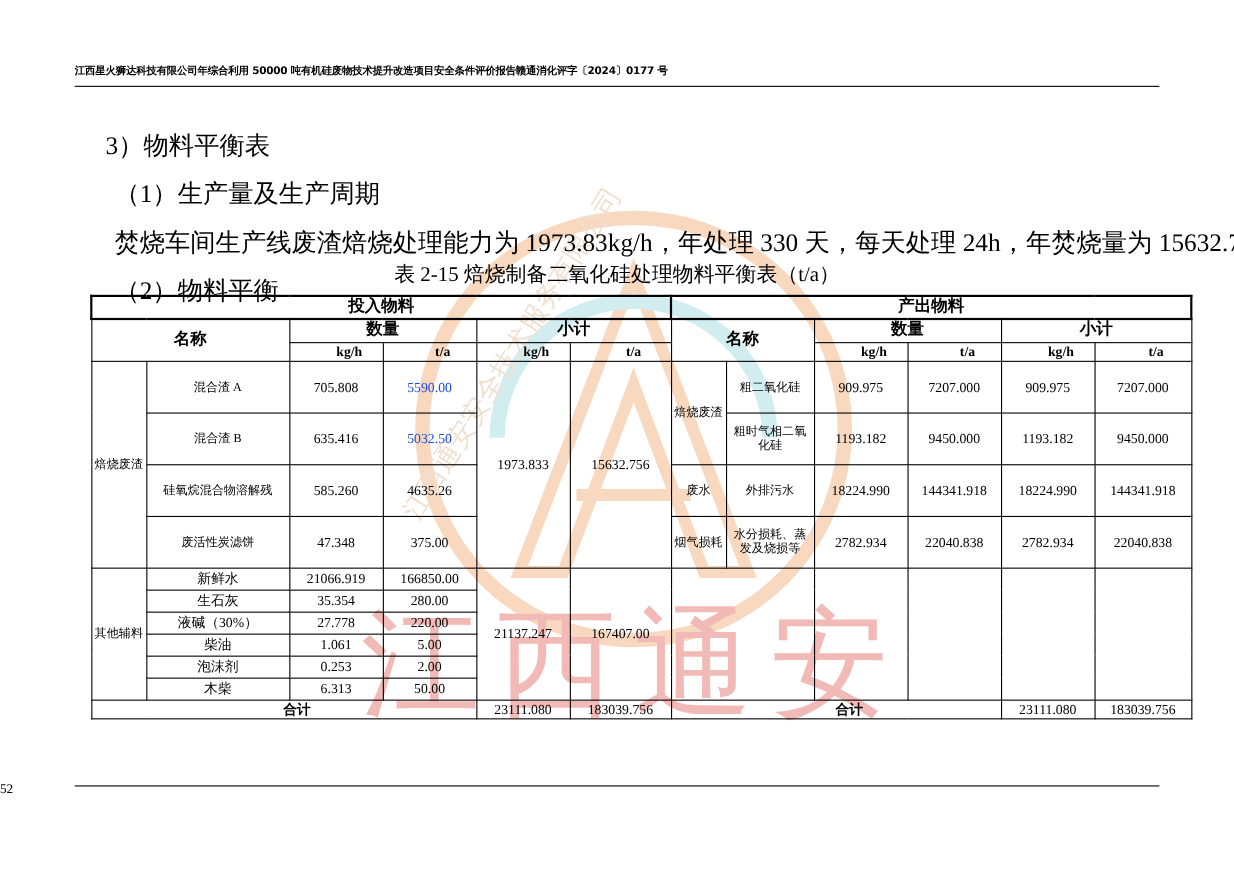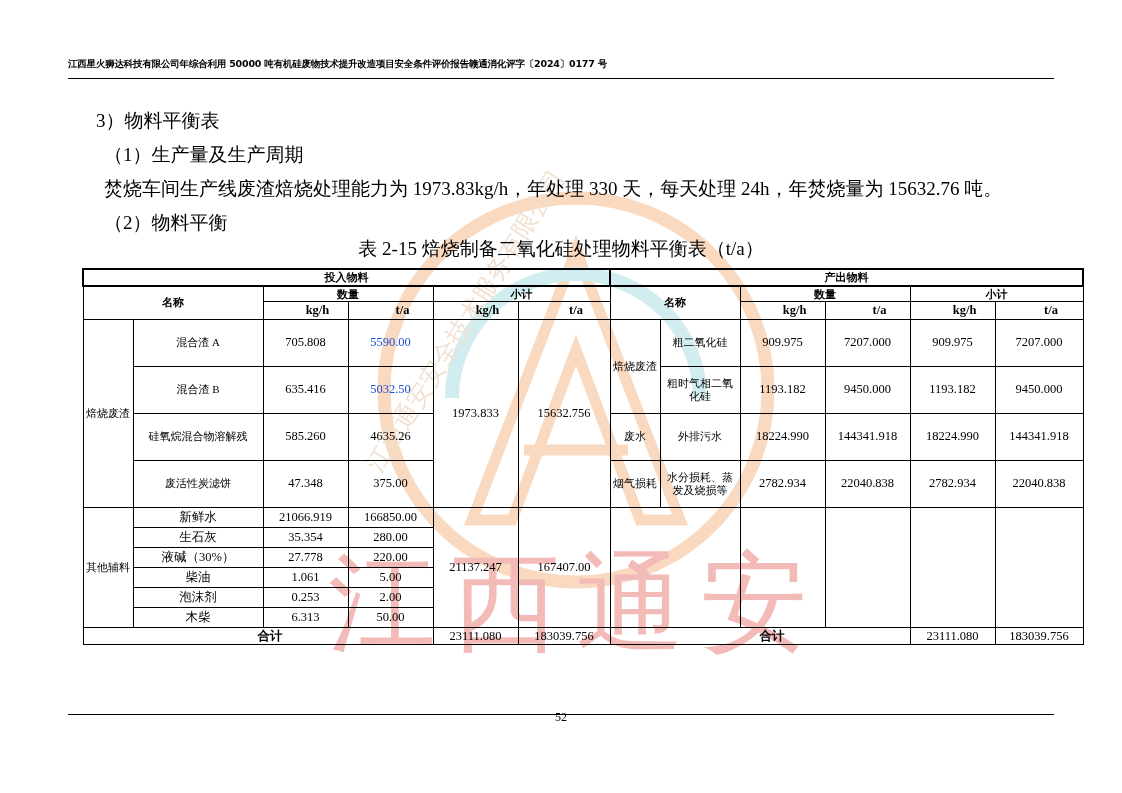--- a/index.html
+++ b/index.html
@@ -54,23 +54,23 @@
 
   
   .body-text {
     position: absolute;
     left: 68px;
     top: 105px;
     width: 986px;
     z-index: 6;
   }
   .para {
-    font-size: 19px;
+    font-size: 23px;
     line-height: 32px;
-    margin: 0 0 2px 0;
+    margin: 12px 0 2px 0;
     white-space: nowrap;
   }
   .para.indent { padding-left: 36px; }
   .para.indent2 { padding-left: 28px; }
 
   
   .table-title {
     position: absolute;
     left: 0;
     top: 236px;
@@ -98,21 +98,21 @@
     border: 1px solid #000;
     text-align: center;
     vertical-align: middle;
     padding: 1px 2px;
     font-weight: normal;
     line-height: 1.15;
     background: transparent;
   }
   table.balance .hd {
     font-weight: bold;
-    font-size: 11px;
+    font-size: 15px;
   }
   table.balance .hdsm {
     font-weight: bold;
     font-size: 12.5px;
     padding-left: 26px;
   }
   .outer {
     border: 2px solid #000 !important;
   }
   .red { color: #1d4ed8; }
@@ -130,21 +130,20 @@
     left: 68px;
     top: 714px;
     width: 986px;
     border-top: 1px solid #000;
   }
   .page-no {
     position: absolute;
     left: 0;
     top: 710px;
     width: 1122px;
-    text-align: center;
     font-size: 12px;
     color: #000;
   }
 </style>
 </head>
 <body>
 
 <div class="page">
 
   <svg class="watermark" viewBox="0 0 1122 793">

